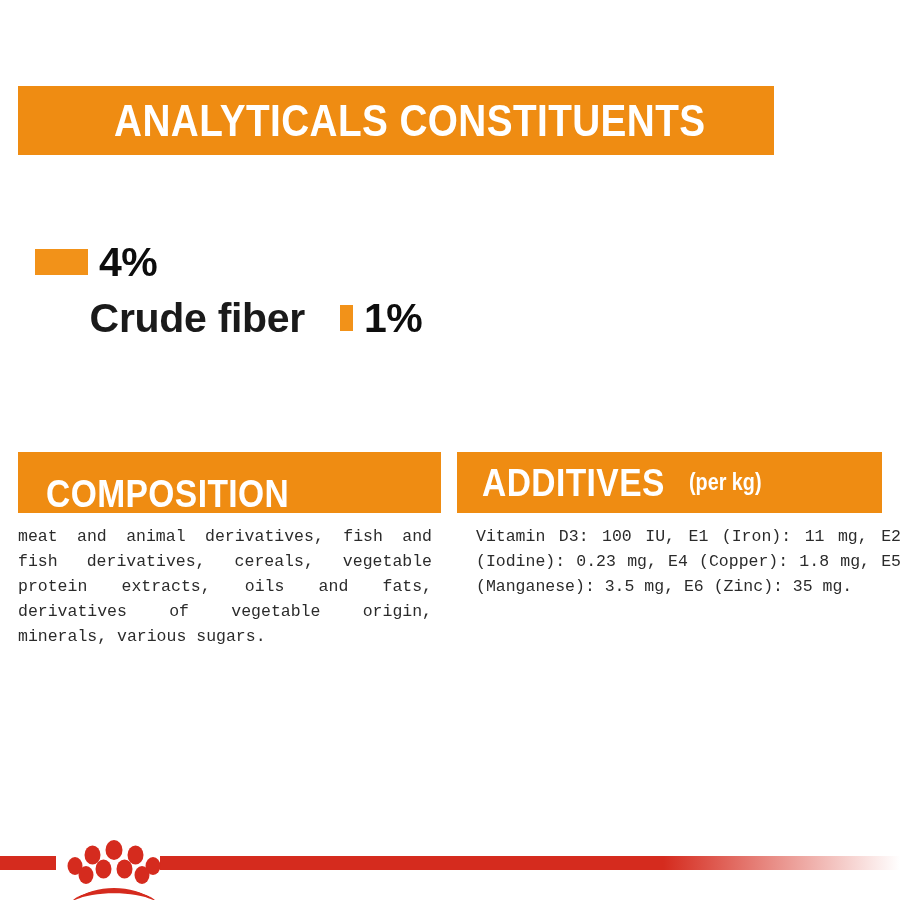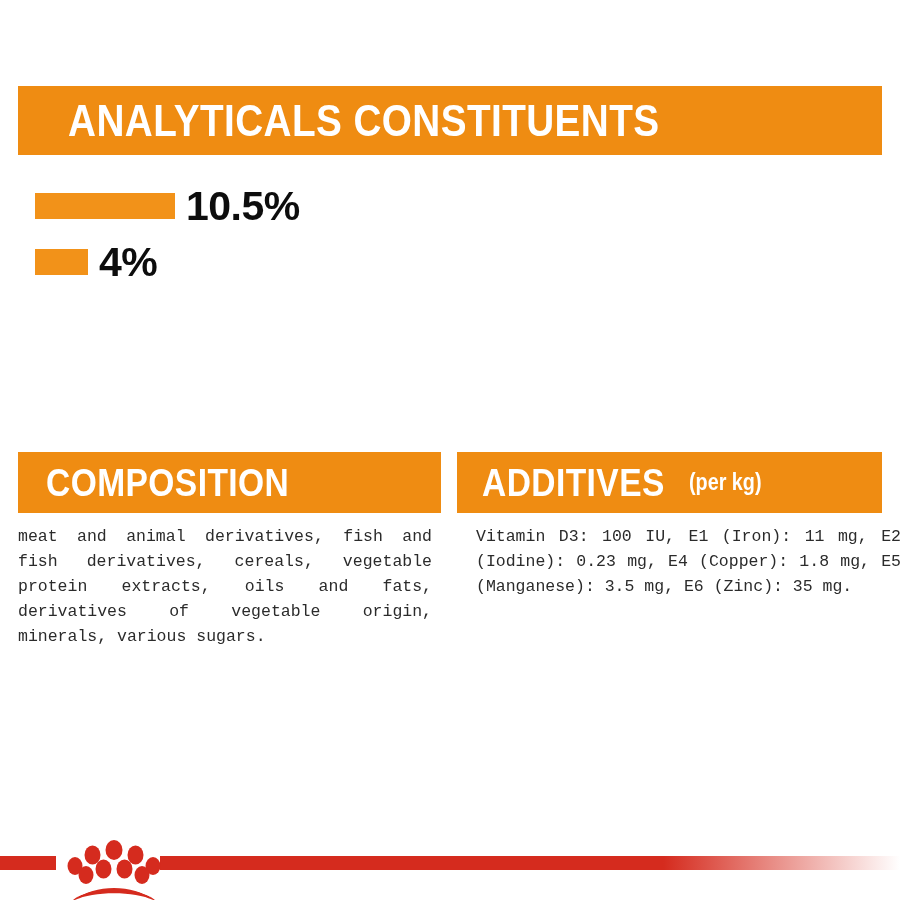--- a/index.html
+++ b/index.html
@@ -29,35 +29,36 @@
     font-weight: bold;
     letter-spacing: 0.5px;
     transform: scaleX(0.86);
     transform-origin: left center;
     white-space: nowrap;
   }
 
   #analyticals-banner {
     left: 18px;
     top: 86px;
-    width: 864px;
+    width: 756px;
     height: 69px;
-    padding-left: 50px;
+    padding-left: 96px;
   }
   #analyticals-banner .banner-title {
     font-size: 45px;
     line-height: 45px;
   }
 
   #composition-banner {
     left: 18px;
     top: 452px;
     width: 423px;
     height: 61px;
     padding-left: 28px;
+    align-items: flex-end;
   }
   #composition-banner .banner-title {
     font-size: 39px;
     line-height: 39px;
   }
 
   #additives-banner {
     left: 457px;
     top: 452px;
     width: 425px;
@@ -176,33 +177,36 @@
 </head>
 <body>
 
 <div class="banner" id="analyticals-banner">
   <span class="banner-title">ANALYTICALS CONSTITUENTS</span>
 </div>
 
 <div id="chart">
 
   <div class="chart-row">
-    <div class="chart-bar-zone">
-      <div class="chart-bar" style="width:140px"></div>
-      <div class="chart-value">10.5%</div>
-    </div>
   </div>
 
   <div class="chart-row">
     <div class="chart-bar-zone">
       <div class="chart-bar" style="width:53px"></div>
       <div class="chart-value">4%</div>
     </div>
   </div>
 
+  <div class="chart-row">
+    <div class="chart-label">Crude fiber</div>
+    <div class="chart-bar-zone">
+      <div class="chart-bar" style="width:13px"></div>
+      <div class="chart-value">1%</div>
+    </div>
+  </div>
 
 </div>
 
 <div class="banner" id="composition-banner">
   <span class="banner-title">COMPOSITION</span>
 </div>
 <div class="body-text" id="composition-text">meat and animal derivatives, fish and fish derivatives, cereals, vegetable protein extracts, oils and fats, derivatives of vegetable origin, minerals, various sugars.</div>
 
 <div class="banner" id="additives-banner">
   <span class="banner-title">ADDITIVES</span>

